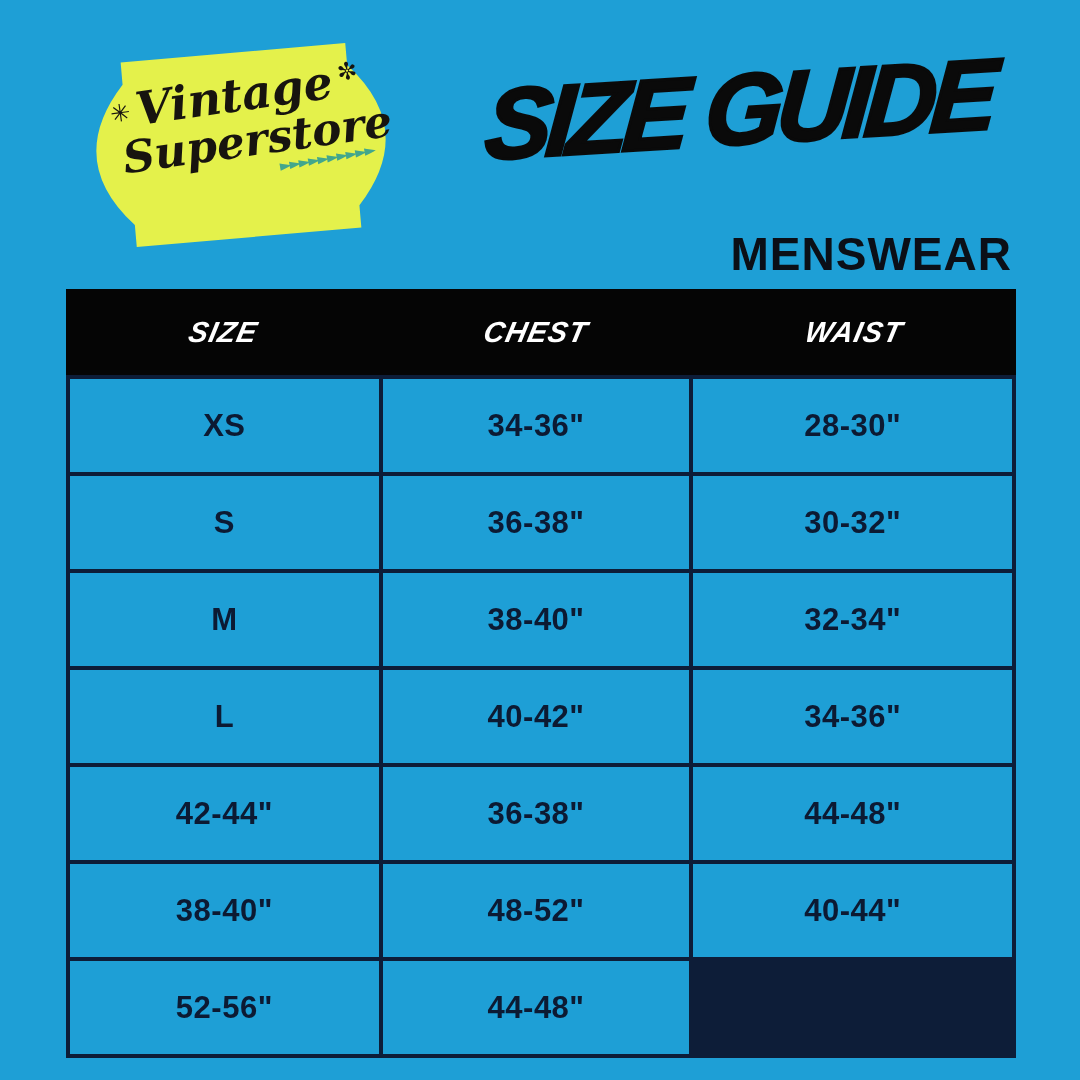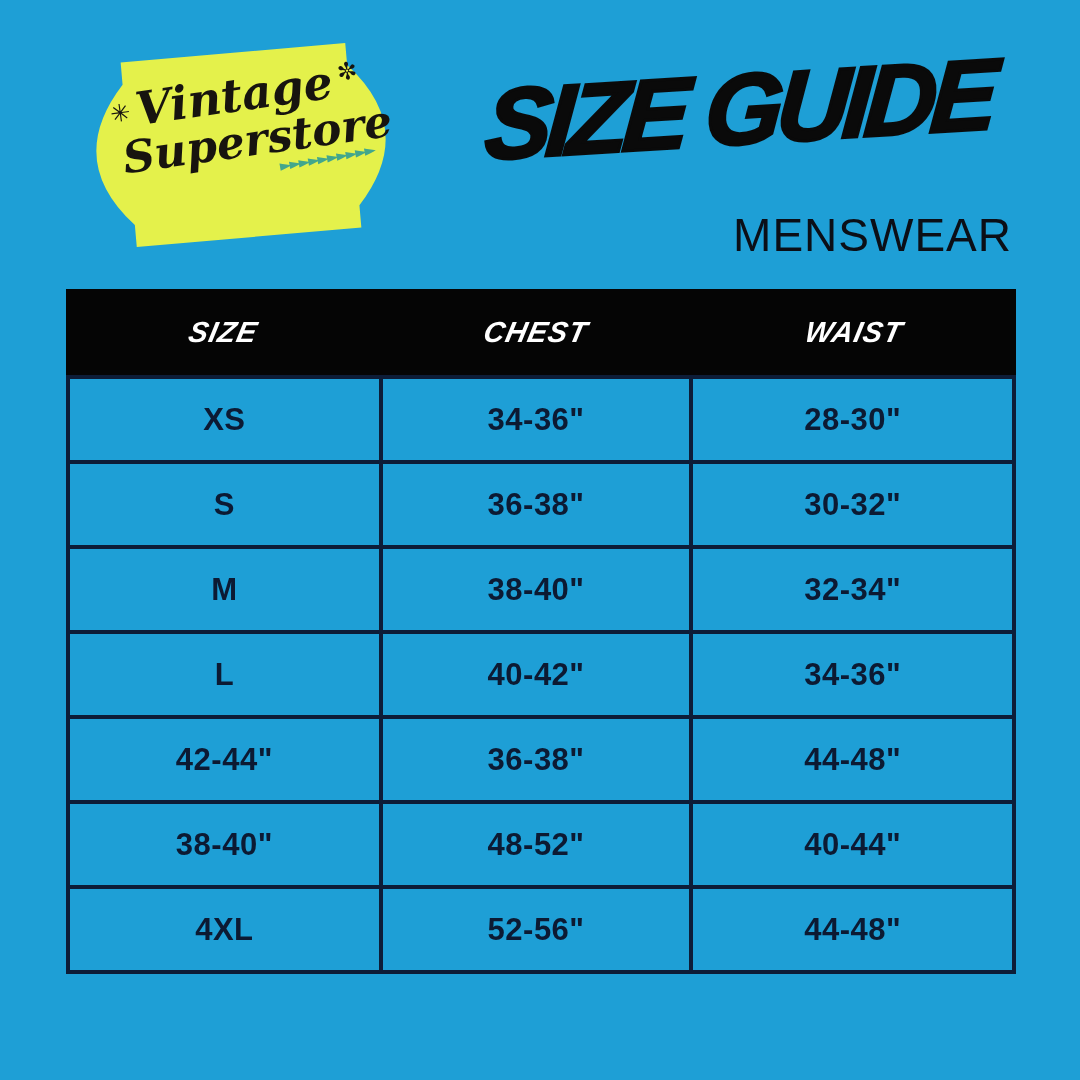--- a/index.html
+++ b/index.html
@@ -27,34 +27,34 @@
                  text-align:right; margin-right:26px; margin-top:0px;
                  transform:rotate(-2deg); }
 
   
   .title { position:absolute; left:478px; top:52px; width:522px;
            text-align:center; white-space:nowrap;
            font-style:italic; font-weight:bold; font-size:100px;
            letter-spacing:-6px; color:#0a0a0a;
            -webkit-text-stroke:3px #0a0a0a;
            transform:rotate(-3.5deg) skewX(-8deg); }
-  .subtitle { position:absolute; left:500px; top:208px; width:512px;
-              text-align:right; font-weight:normal; font-size:46px;
+  .subtitle { position:absolute; left:500px; top:227px; width:512px;
+              text-align:right; font-weight:bold; font-size:46px;
               letter-spacing:1px; color:#0b0f17; }
 
   
   .size-table { position:absolute; left:66px; top:289px; width:950px; }
   .thead { height:86px; background:#050505;
            display:grid; grid-template-columns:33.1% 32.8% 34.1%;
            align-items:center; }
   .th { text-align:center; color:#ffffff; font-size:29px; font-weight:bold;
         font-style:italic; letter-spacing:1px; transform:skewX(-12deg); }
   .tbody { display:grid; grid-template-columns:314fr 312fr 324fr;
            gap:4px; background:#0d1d38; border:4px solid #0d1d38; }
-  .td { background:#1E9FD6; height:81px;
+  .td { background:#1E9FD6; height:93px;
         display:flex; align-items:center; justify-content:center;
         font-size:31px; font-weight:bold; letter-spacing:0.5px; color:#0c1a33; }
 </style>
 </head>
 <body>
 
 <div class="canvas">
 
   <div class="logo">
     <svg class="badge-svg" viewBox="0 0 312 196" aria-hidden="true">
@@ -95,19 +95,18 @@
 
       <div class="td">42-44"</div>
       <div class="td">36-38"</div>
 
       <div class="td">44-48"</div>
       <div class="td">38-40"</div>
 
       <div class="td">48-52"</div>
       <div class="td">40-44"</div>
 
-      <div class="td">4XL</div>
       <div class="td">52-56"</div>
       <div class="td">44-48"</div>
     </div>
   </div>
 
 </div>
 
 </body></html>

